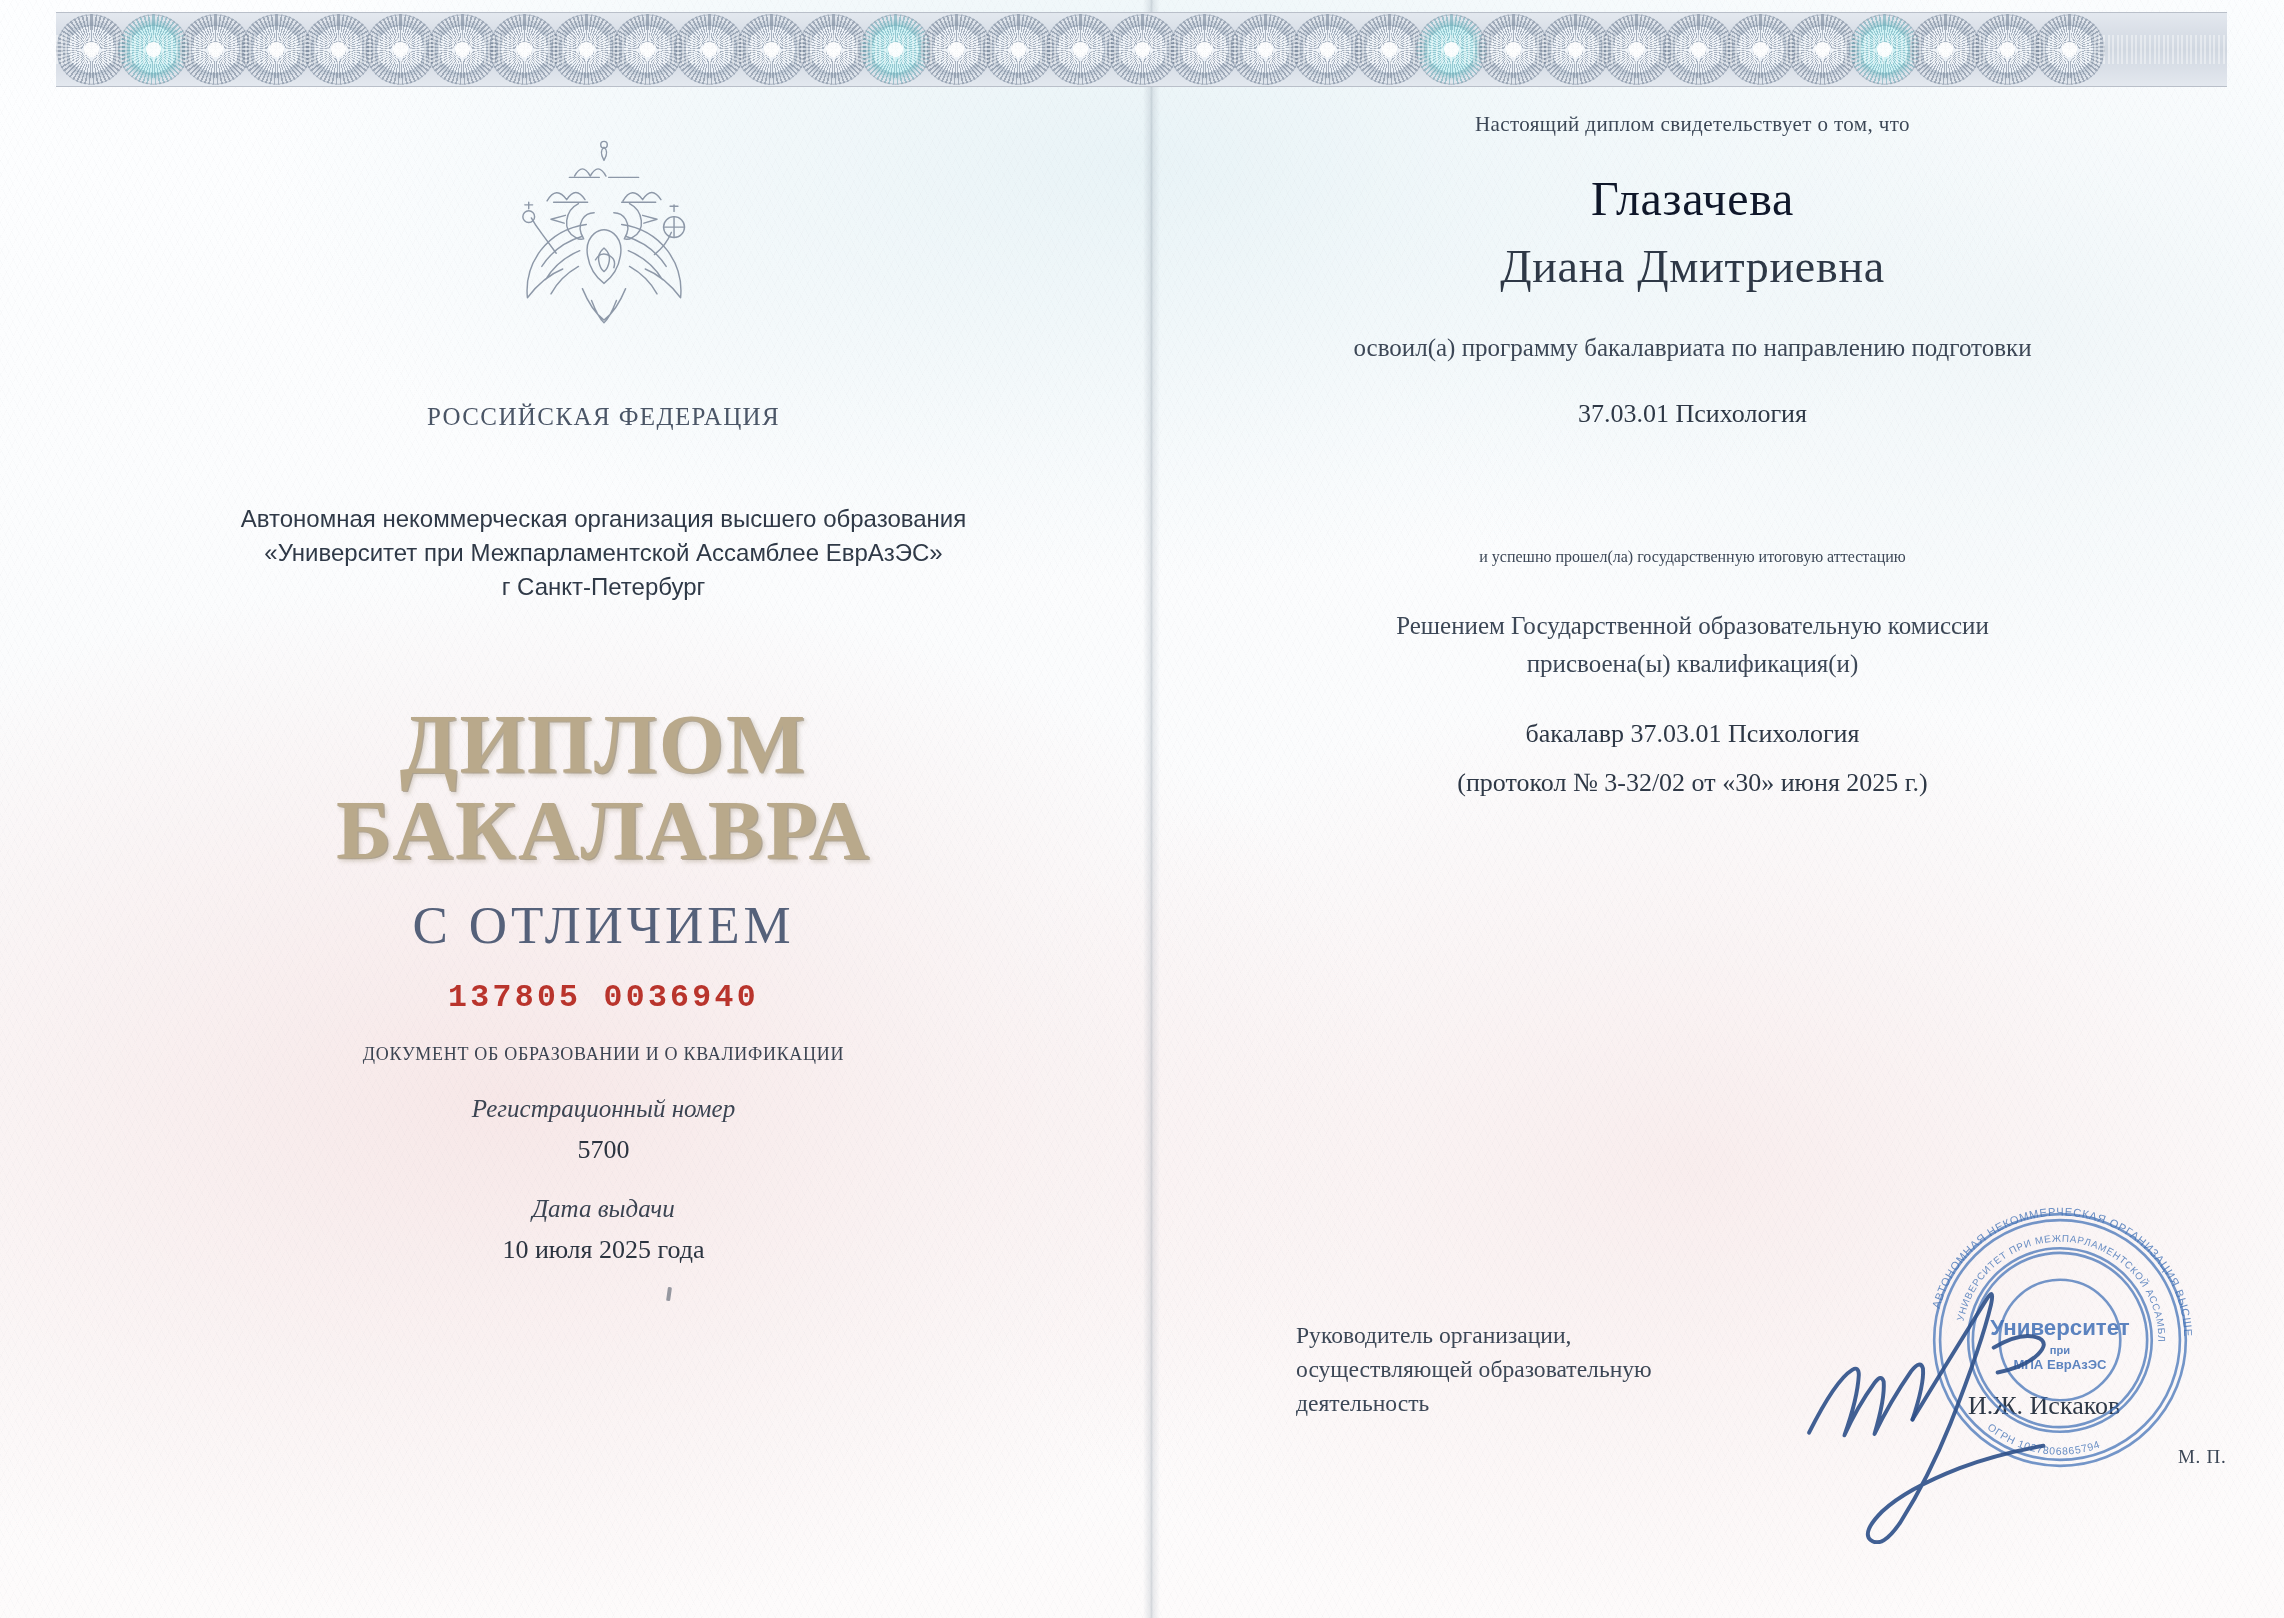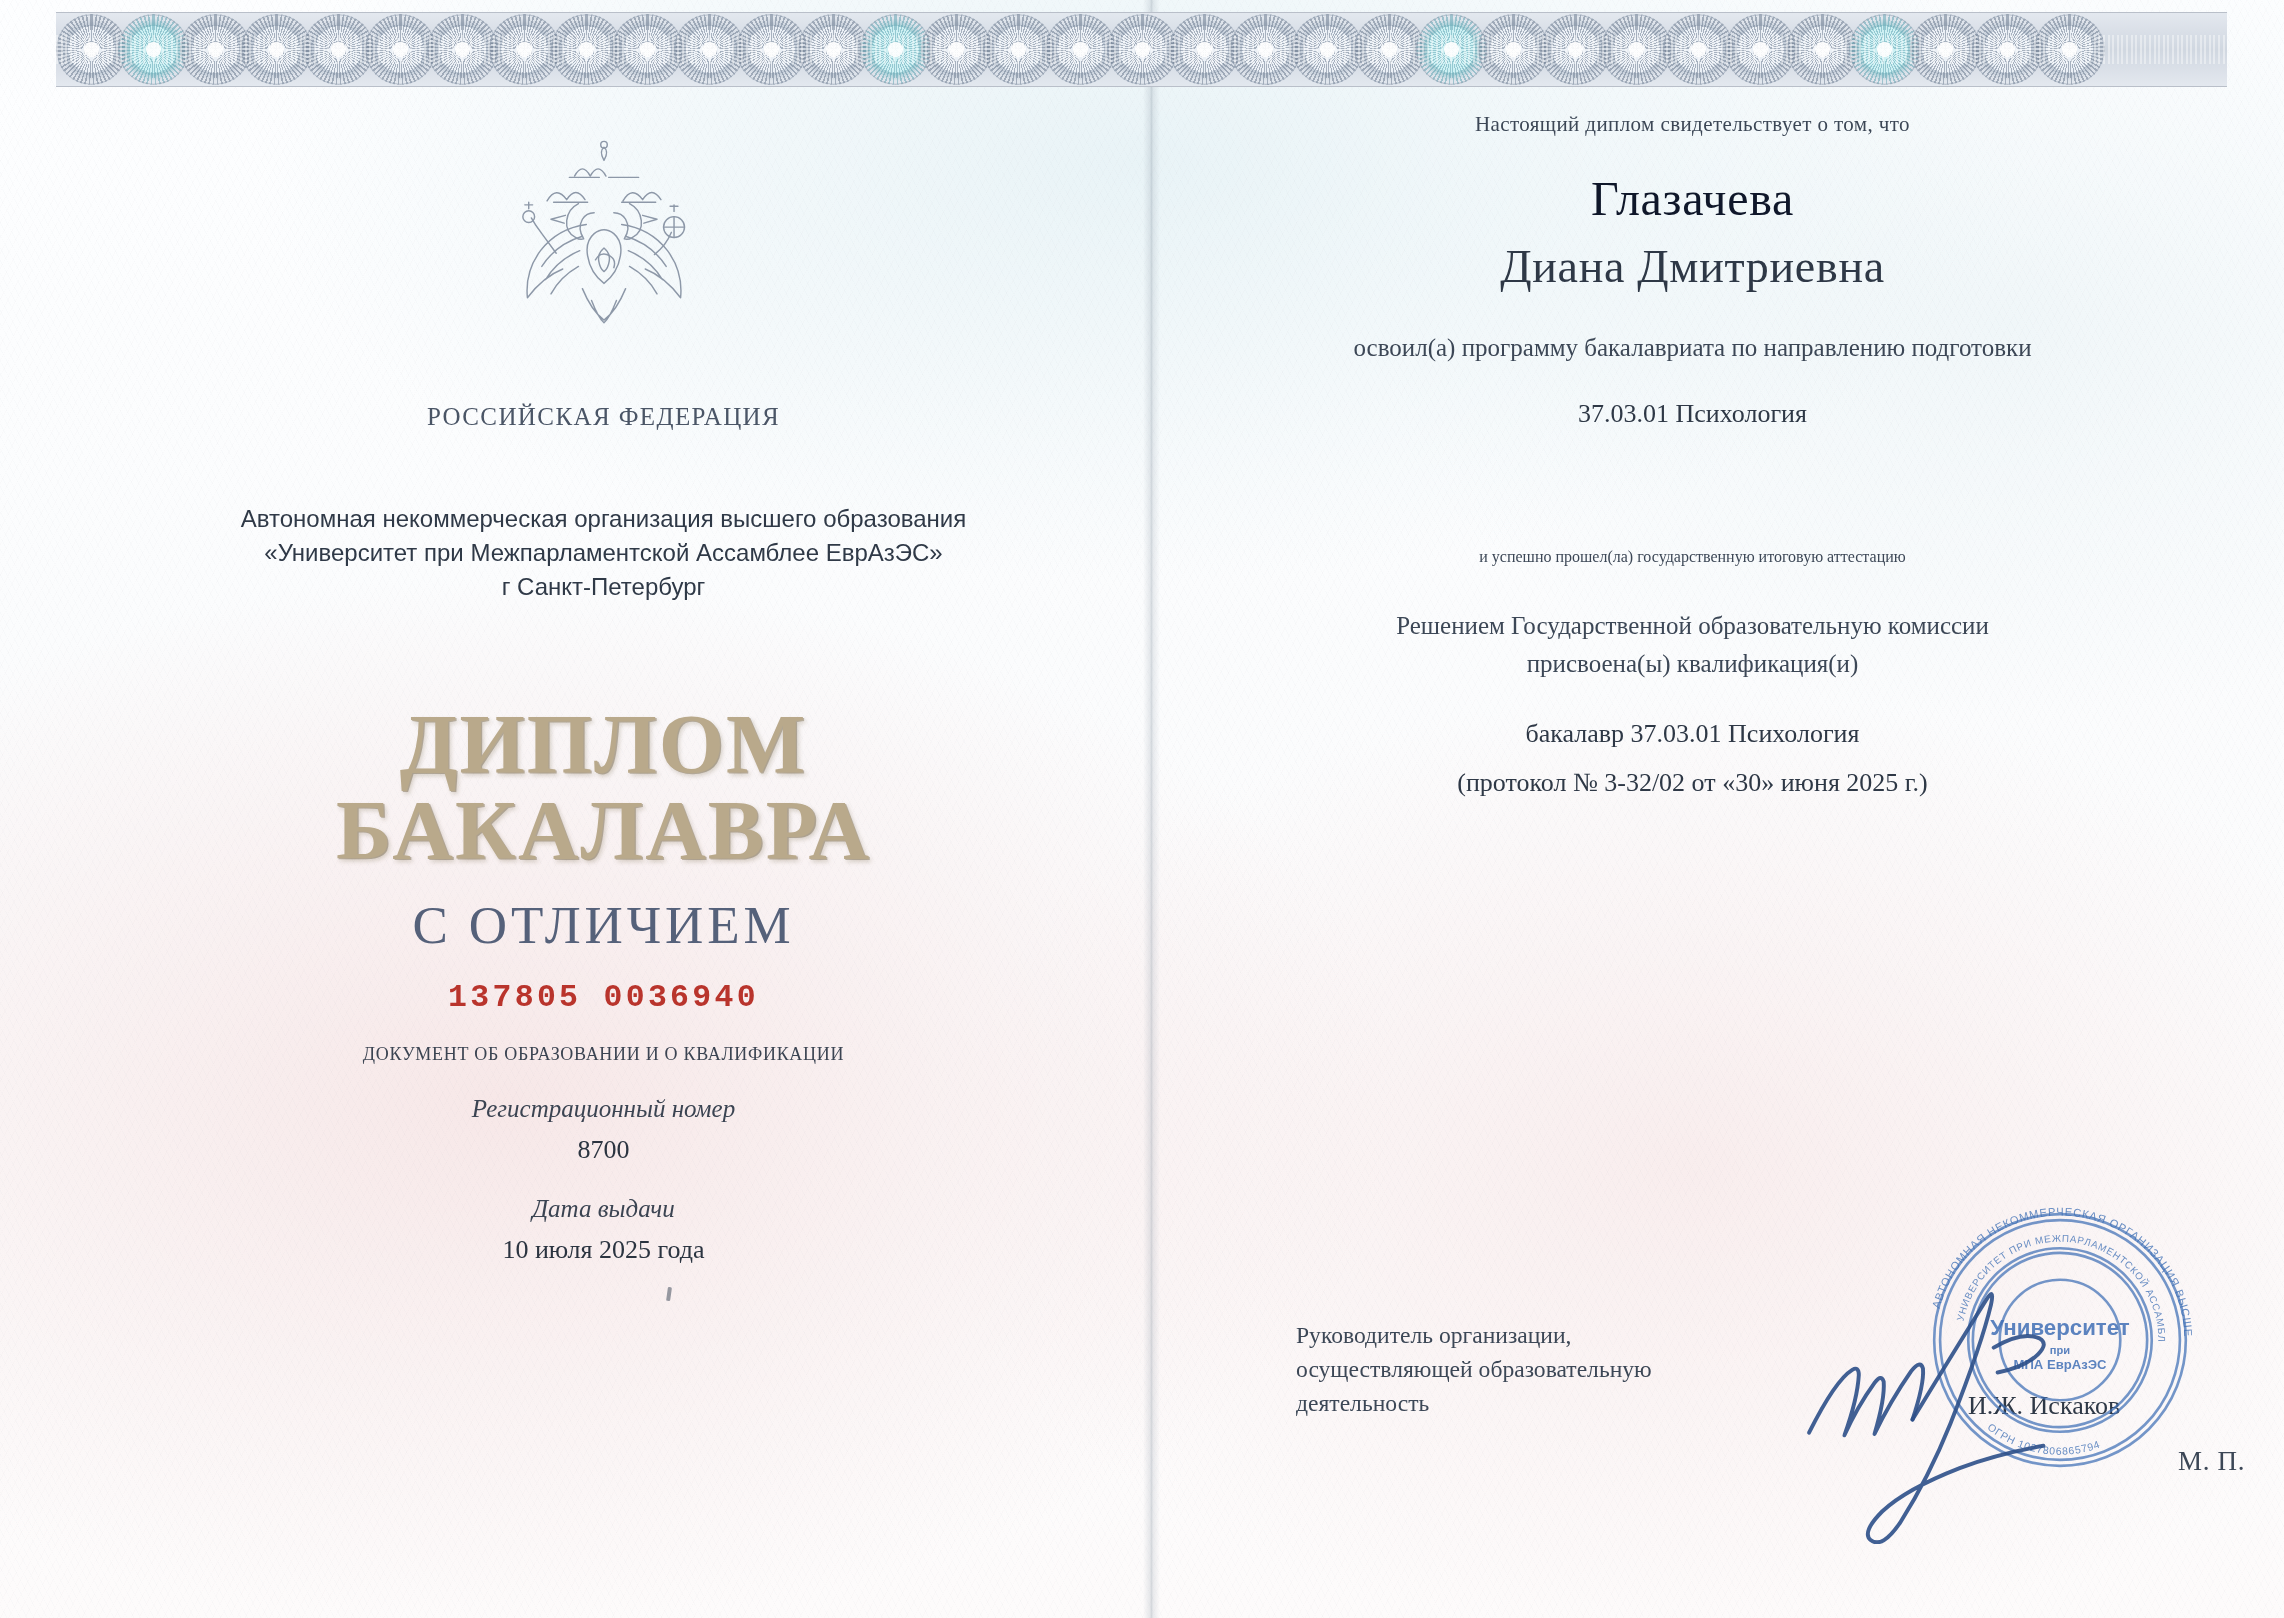--- a/index.html
+++ b/index.html
@@ -243,21 +243,21 @@
     position: absolute;
     top: 1391px;
     left: 1968px;
     font-size: 26px;
     color: #2e3846;
   }
   .mp {
     position: absolute;
     top: 1446px;
     left: 2178px;
-    font-size: 27px;
+    font-size: 19px;
     color: #3c4756;
     letter-spacing: 0.7px;
   }
 
   
   .stamp {
     position: absolute;
     top: 1186px;
     left: 1906px;
     width: 308px;
@@ -384,21 +384,21 @@
     <div>БАКАЛАВРА</div>
   </div>
 
   <div class="with-honors">С ОТЛИЧИЕМ</div>
 
   <div class="serial">137805  0036940</div>
 
   <div class="doc-kind">ДОКУМЕНТ ОБ ОБРАЗОВАНИИ И О КВАЛИФИКАЦИИ</div>
 
   <div class="reg-label">Регистрационный номер</div>
-  <div class="reg-value">8700</div>
+  <div class="reg-value">5700</div>
 
   <div class="date-label">Дата выдачи</div>
   <div class="date-value">10 июля 2025 года</div>
 </div>
 
 <div class="ink-tick"></div>
 
 <div class="right-page">
   <div class="r-lead">Настоящий диплом свидетельствует о том, что</div>
   <div class="r-surname">Глазачева</div>

